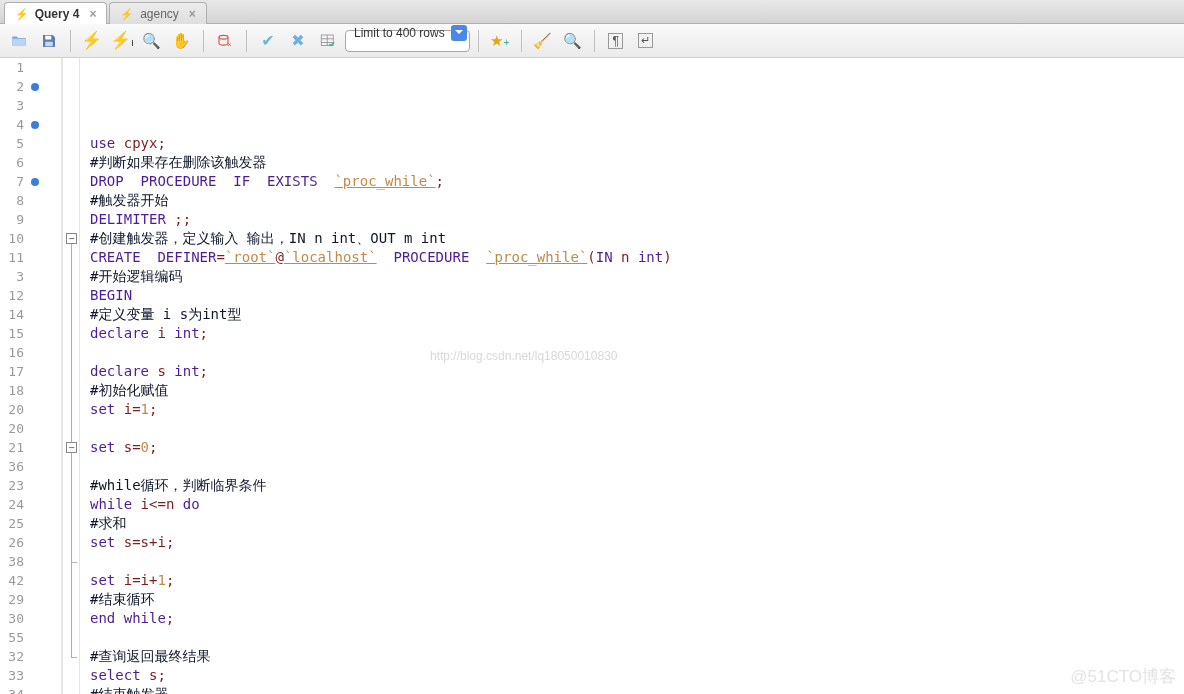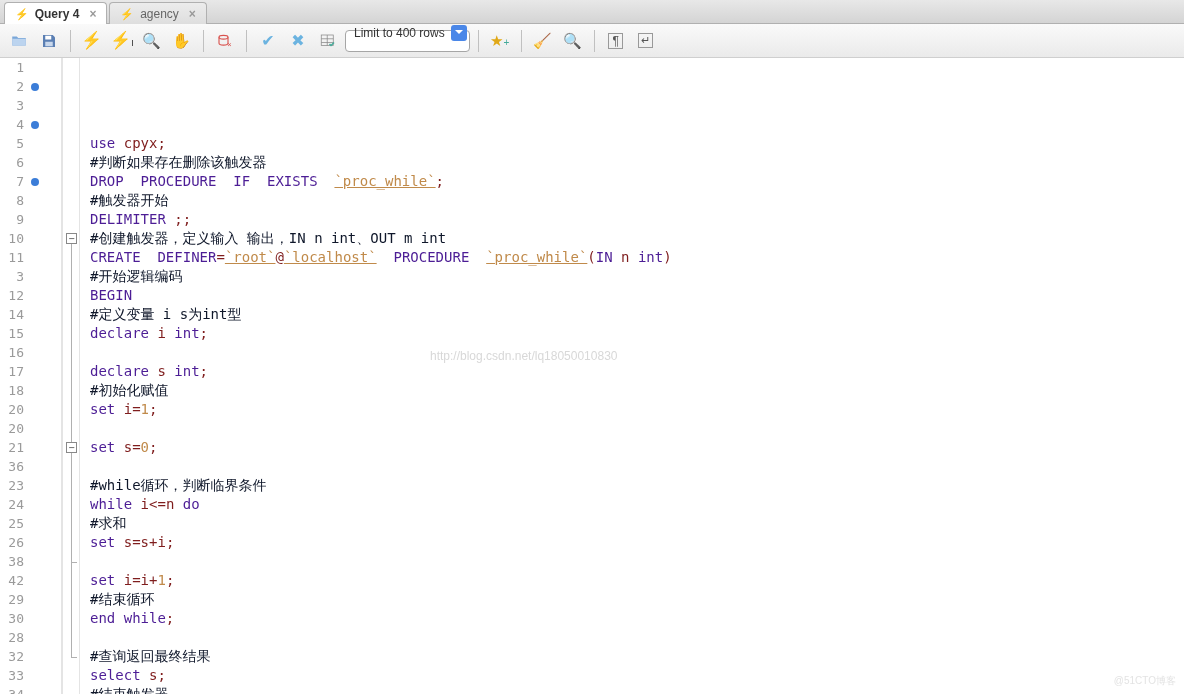--- a/index.html
+++ b/index.html
@@ -27,21 +27,21 @@
 .fold-box { position: absolute; left: 3px; width: 11px; height: 11px; border: 1px solid #888; background: #fff; display: flex; align-items: center; justify-content: center; color: #555; font-size: 10px; line-height: 1; }
 .fold-elbow { position: absolute; left: 8px; width: 6px; height: 1px; background: #b0b0b0; }
 .code { flex: 1; padding-left: 10px; white-space: pre; color: #333; position: relative; }
 .code .row { height: 19px; }
 .kw { color: #4c1d95; }
 .cm { color: #0f172a; }
 .str { color: #c08a4a; text-decoration: underline; }
 .num2 { color: #c08a4a; }
 .pu { color: #7f1d1d; }
 .watermark { position: absolute; color: #d8d8d8; font-family: Arial; font-size: 12px; left: 350px; top: 289px; }
-.wm2 { position: fixed; right: 8px; bottom: 6px; color: #e3e3e3; font-size: 10px; }
+.wm2 { position: fixed; right: 8px; bottom: 6px; color: #e3e3e3; font-size: 17px; }
 svg.ico { width: 18px; height: 18px; }
 </style>
 </head>
 <body>
 
 <div class="tabstrip">
   <div class="tab active">
     <span class="bolt">⚡</span>
     <span>Query 4</span>
     <span class="close">×</span>
@@ -248,21 +248,21 @@
       </div>
       <div class="grow">
         <div class="num">29</div>
         <div class="dot"></div>
       </div>
       <div class="grow">
         <div class="num">30</div>
         <div class="dot"></div>
       </div>
       <div class="grow">
-        <div class="num">28</div>
+        <div class="num">55</div>
         <div class="dot"></div>
       </div>
       <div class="grow">
         <div class="num">32</div>
         <div class="dot"></div>
       </div>
       <div class="grow">
         <div class="num">33</div>
         <div class="dot"></div>
       </div>

